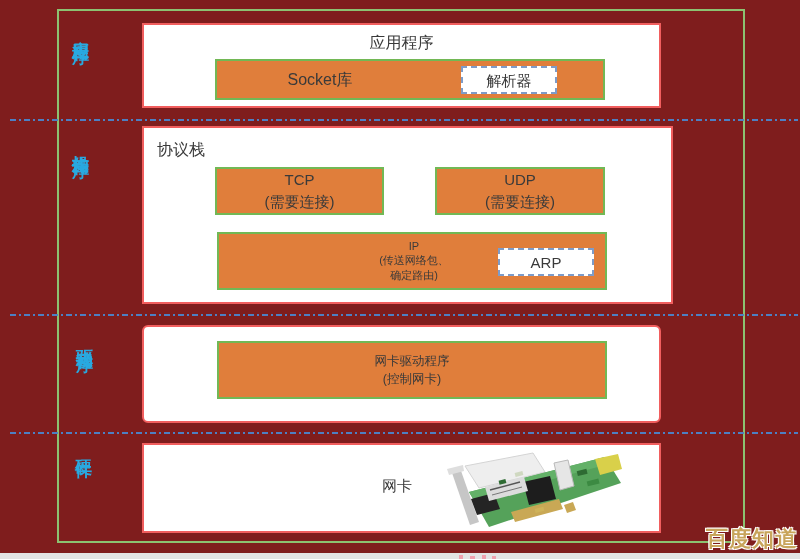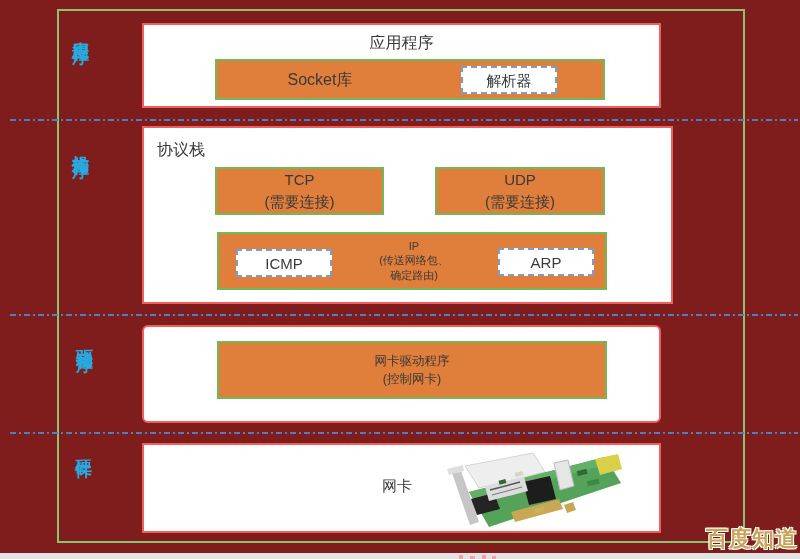--- a/index.html
+++ b/index.html
@@ -80,23 +80,20 @@
       <span class="ln">TCP</span>
       <span class="ln">(需要连接)</span>
     </div>
 
     <div class="abs orange fs15" style="left:291px;top:39px;width:170px;height:48px;">
       <span class="ln">UDP</span>
       <span class="ln">(需要连接)</span>
     </div>
 
     <div class="abs orange" style="left:73px;top:104px;width:390px;height:58px;">
-      <div class="abs whitebox" style="left:17px;top:15px;width:96px;height:28px;">
-        <span>ICMP</span>
-      </div>
       <div class="abs whitebox" style="left:279px;top:14px;width:96px;height:28px;">
         <span>ARP</span>
       </div>
       <div class="abs ip-text" style="left:140px;width:110px;top:5px;">
         <span class="ln" style="display:block;">IP</span>
         <span class="ln" style="display:block;">(传送网络包、</span>
         <span class="ln" style="display:block;">确定路由)</span>
       </div>
     </div>
   </div>

